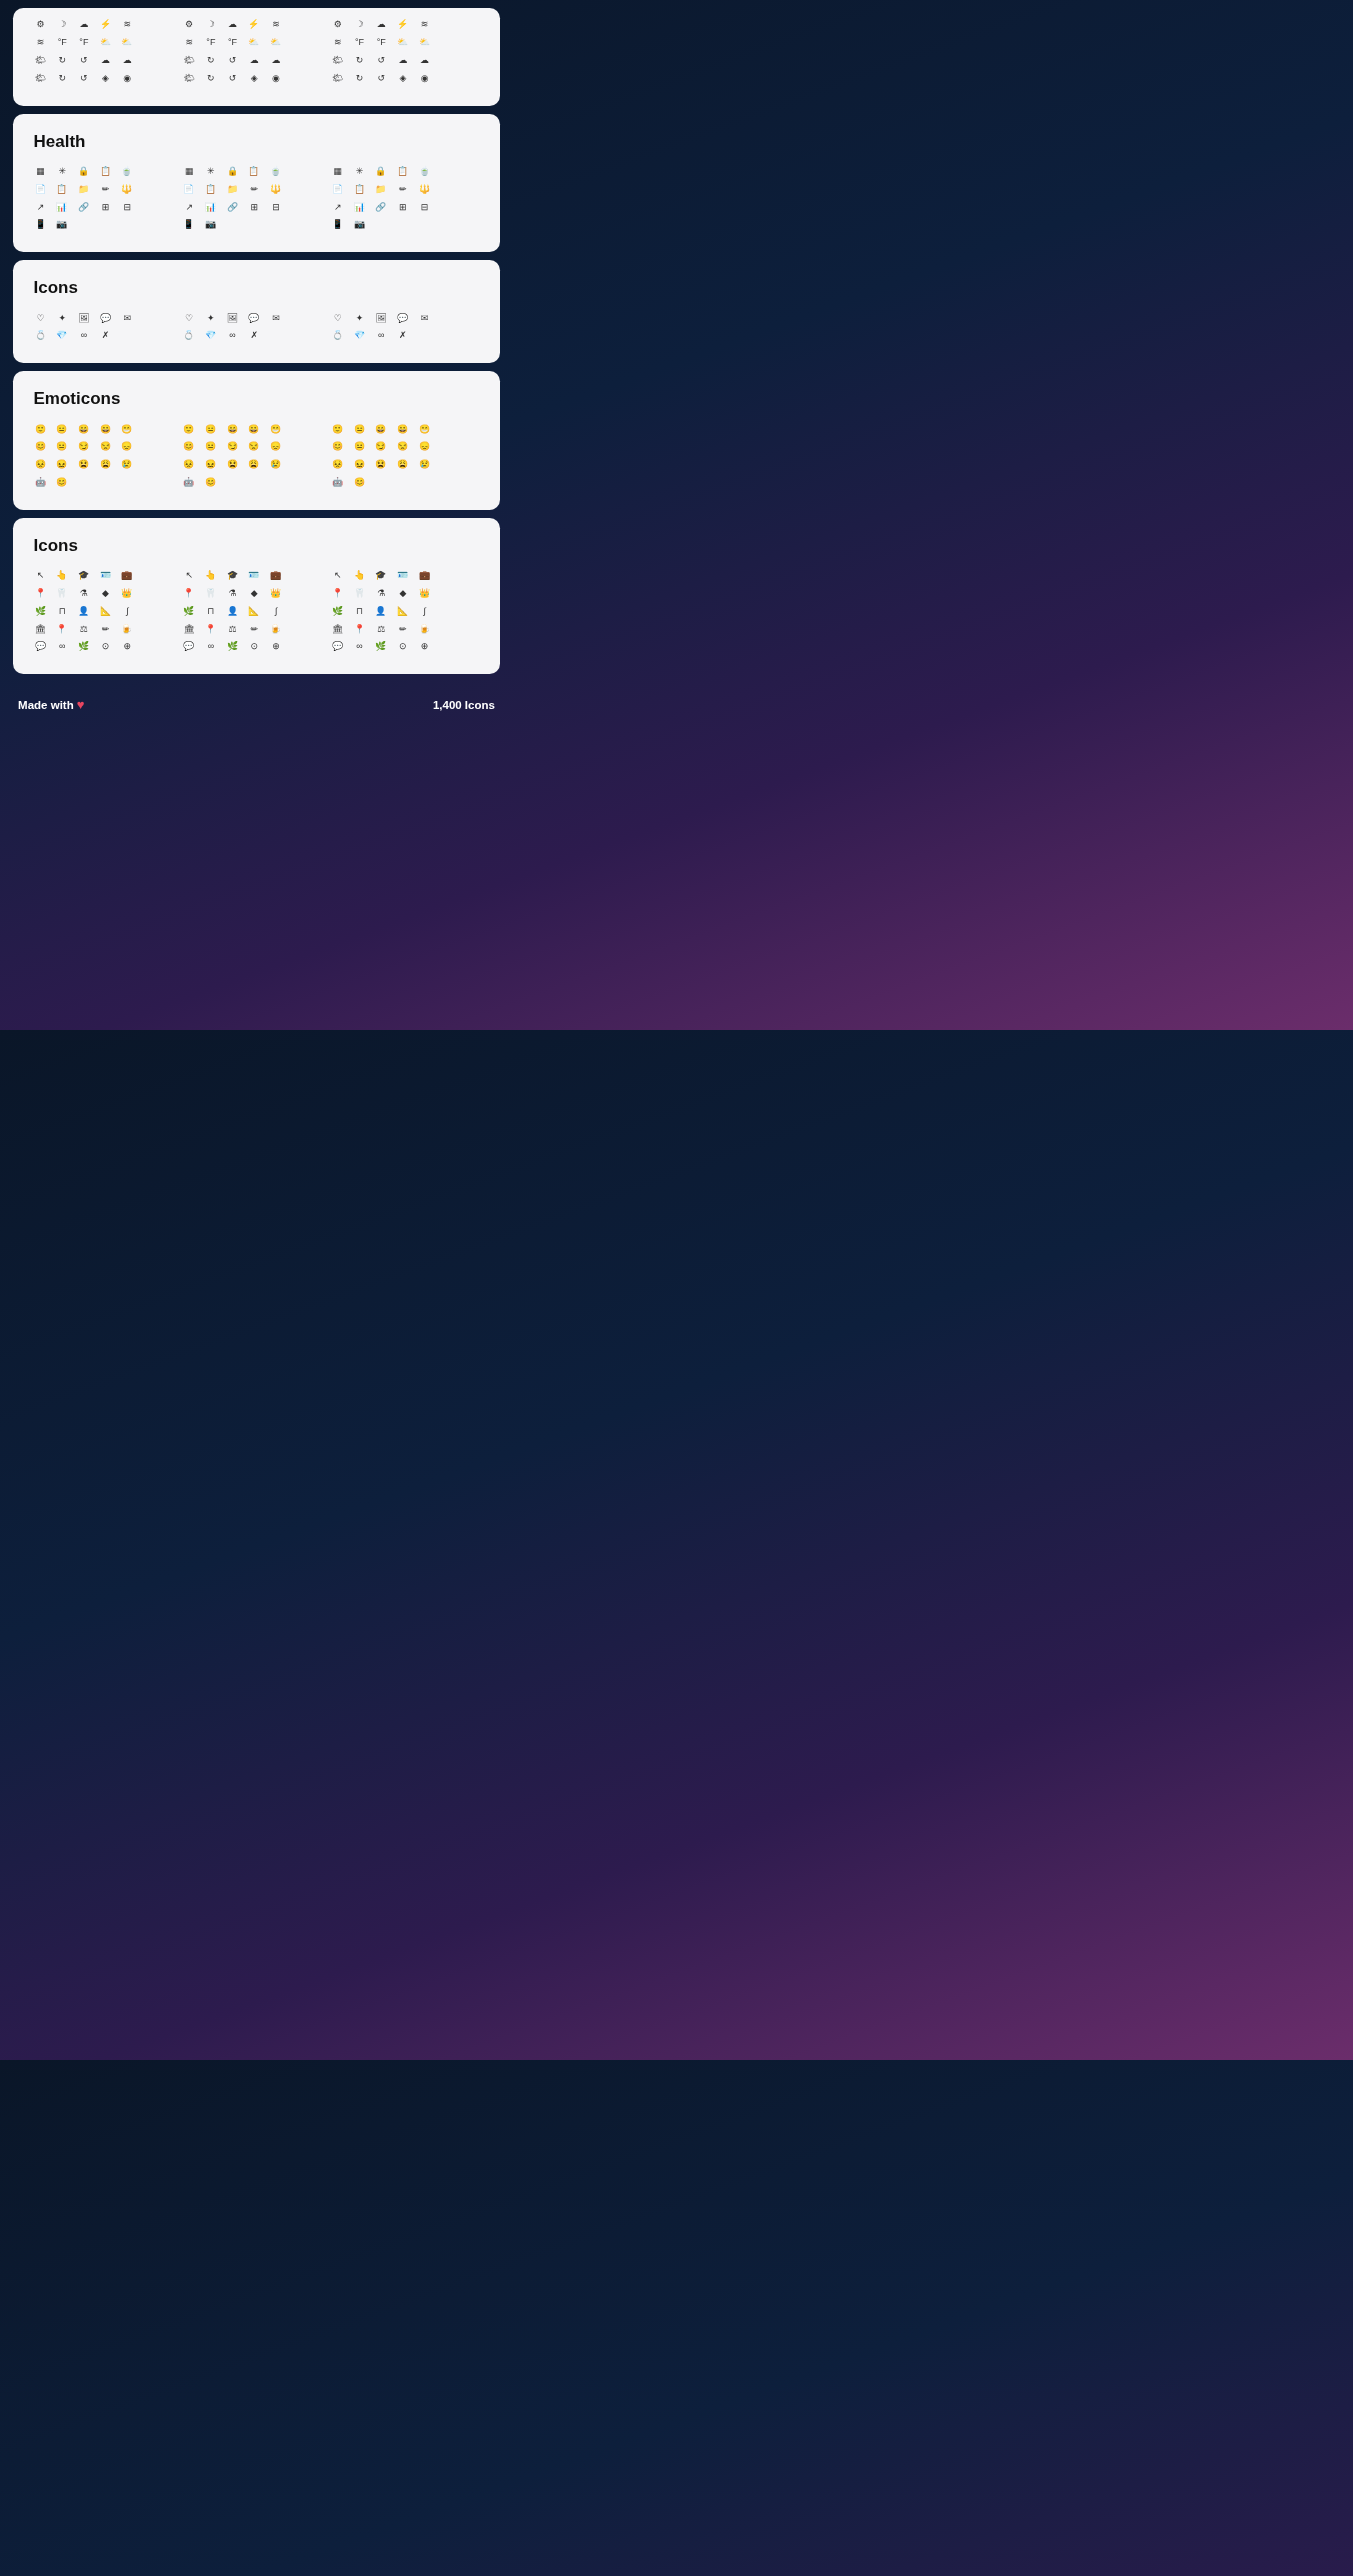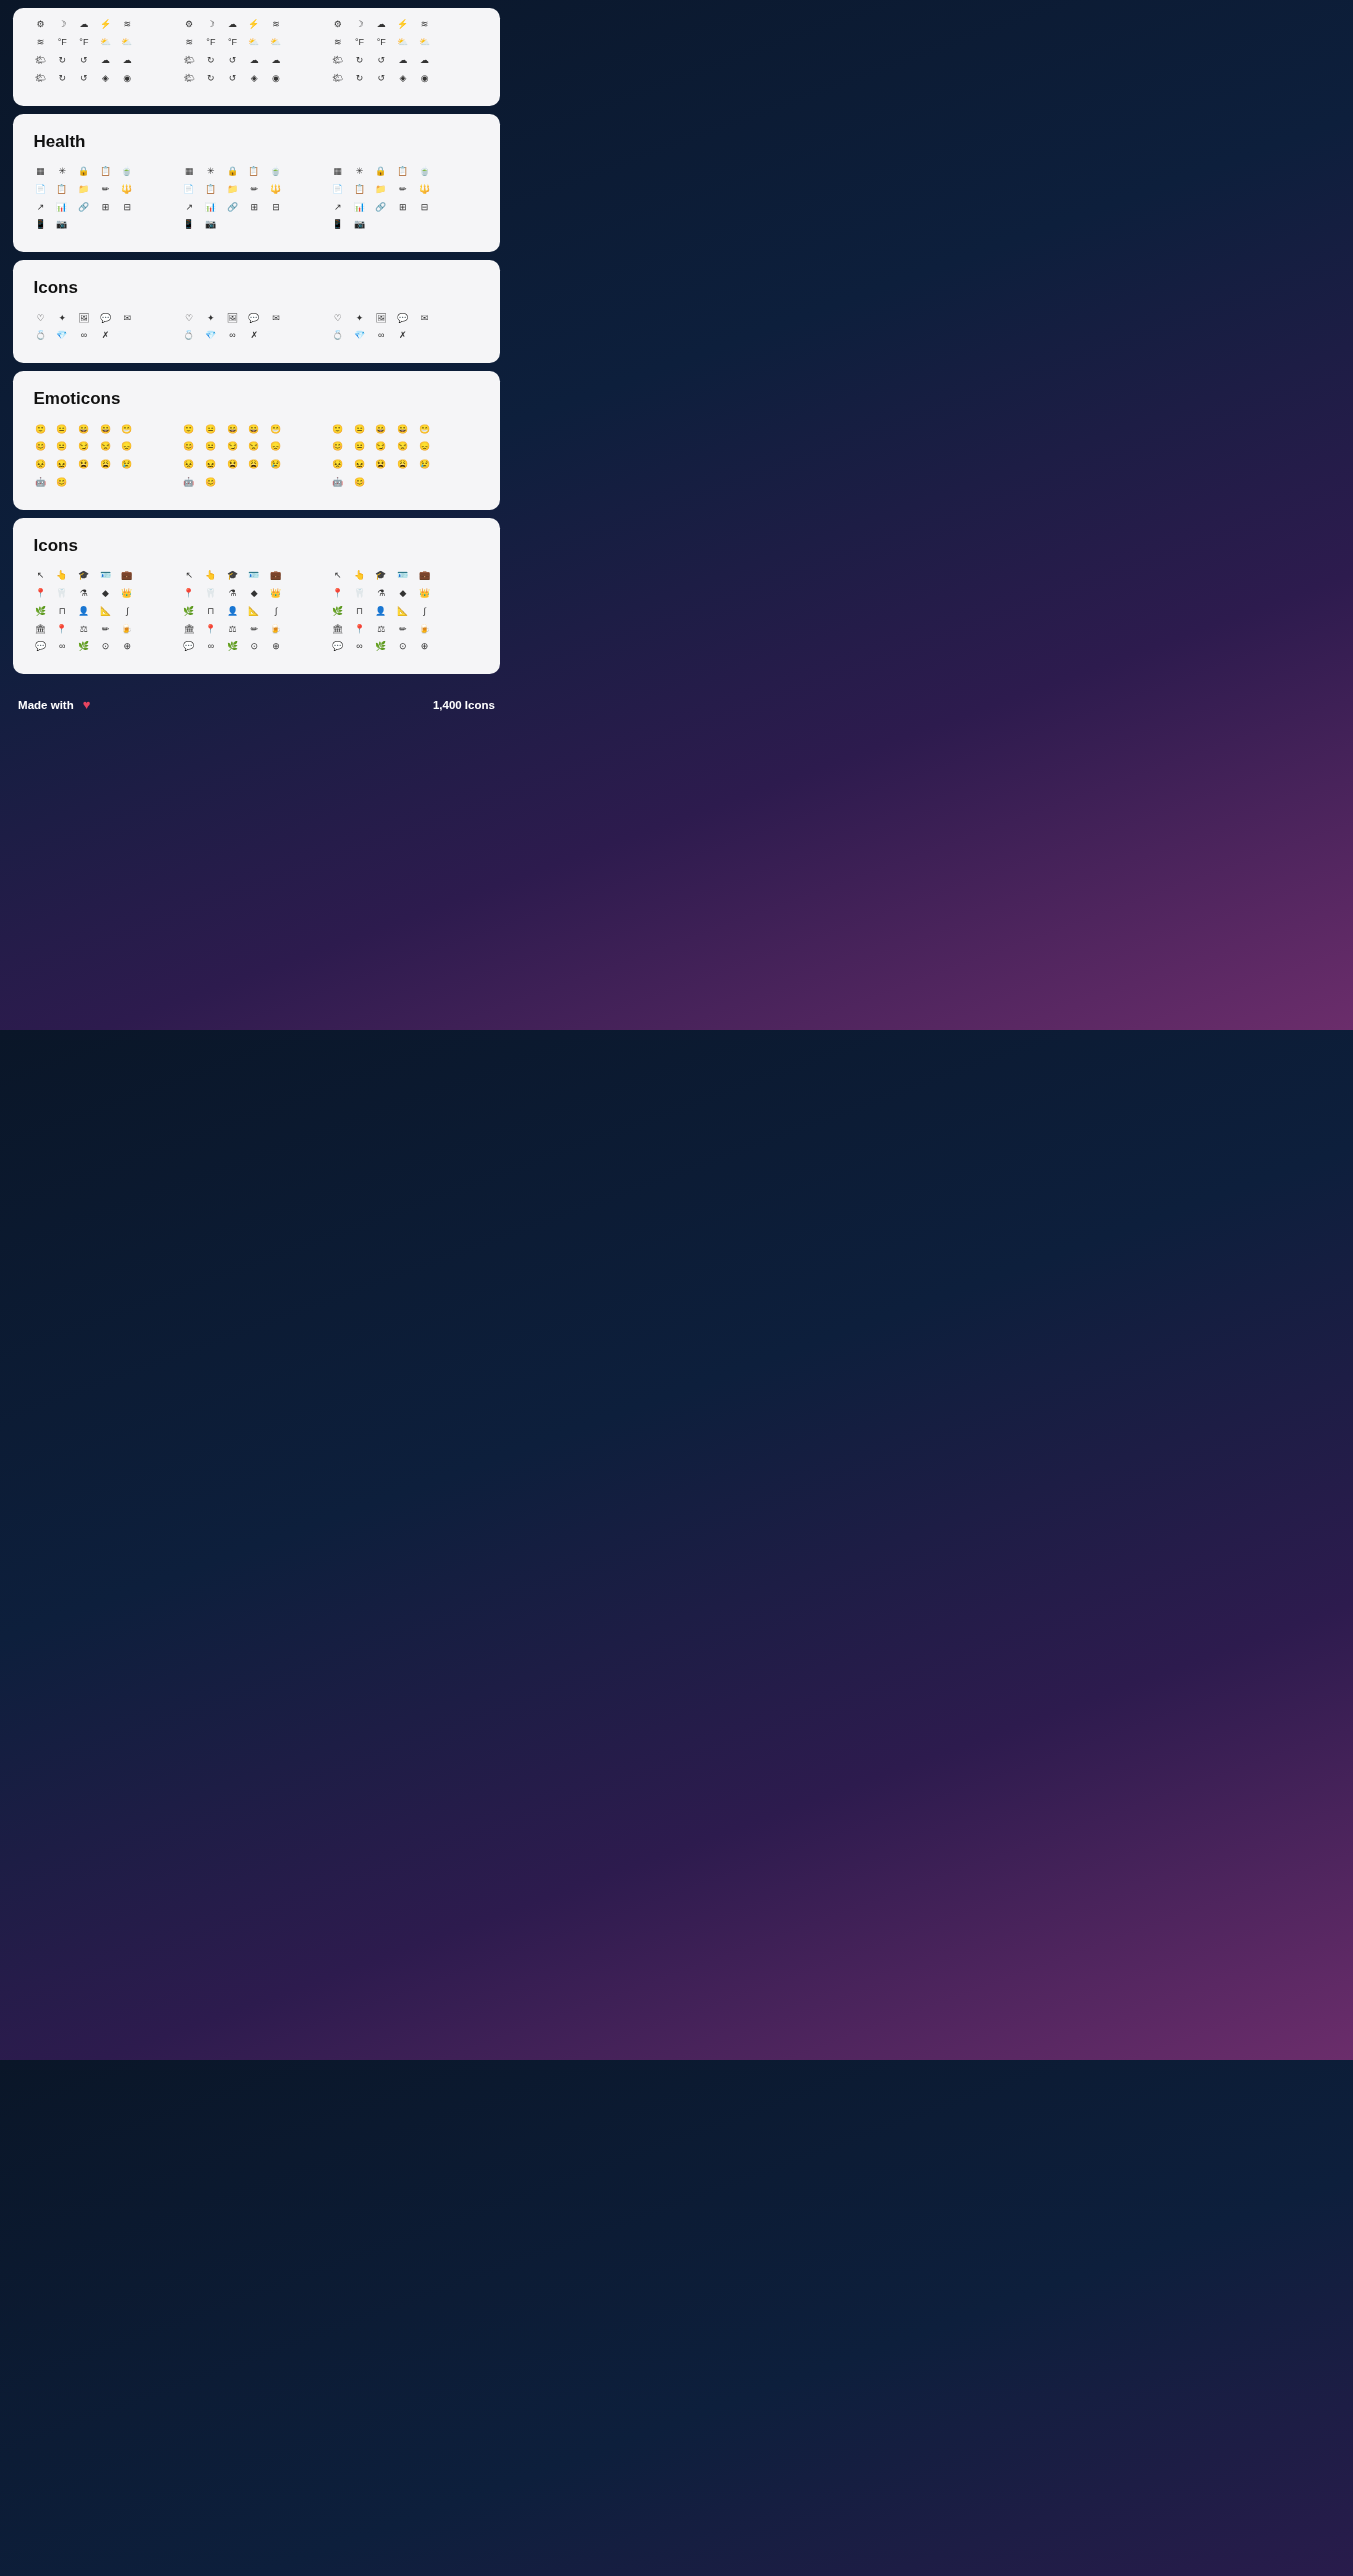--- a/index.html
+++ b/index.html
@@ -72,21 +72,21 @@
       display: flex;
       justify-content: space-between;
       align-items: center;
       padding: 15.4px 5.1px;
       margin-top: 7.7px;
     }
 
     .footer-left {
       display: flex;
       align-items: center;
-      gap: 9px;
+      gap: 3px;
       color: #fff;
       font-size: 11.5px;
       font-weight: 600;
     }
 
     .footer-heart {
       color: #e84560;
       font-size: 13px;
     }
 

